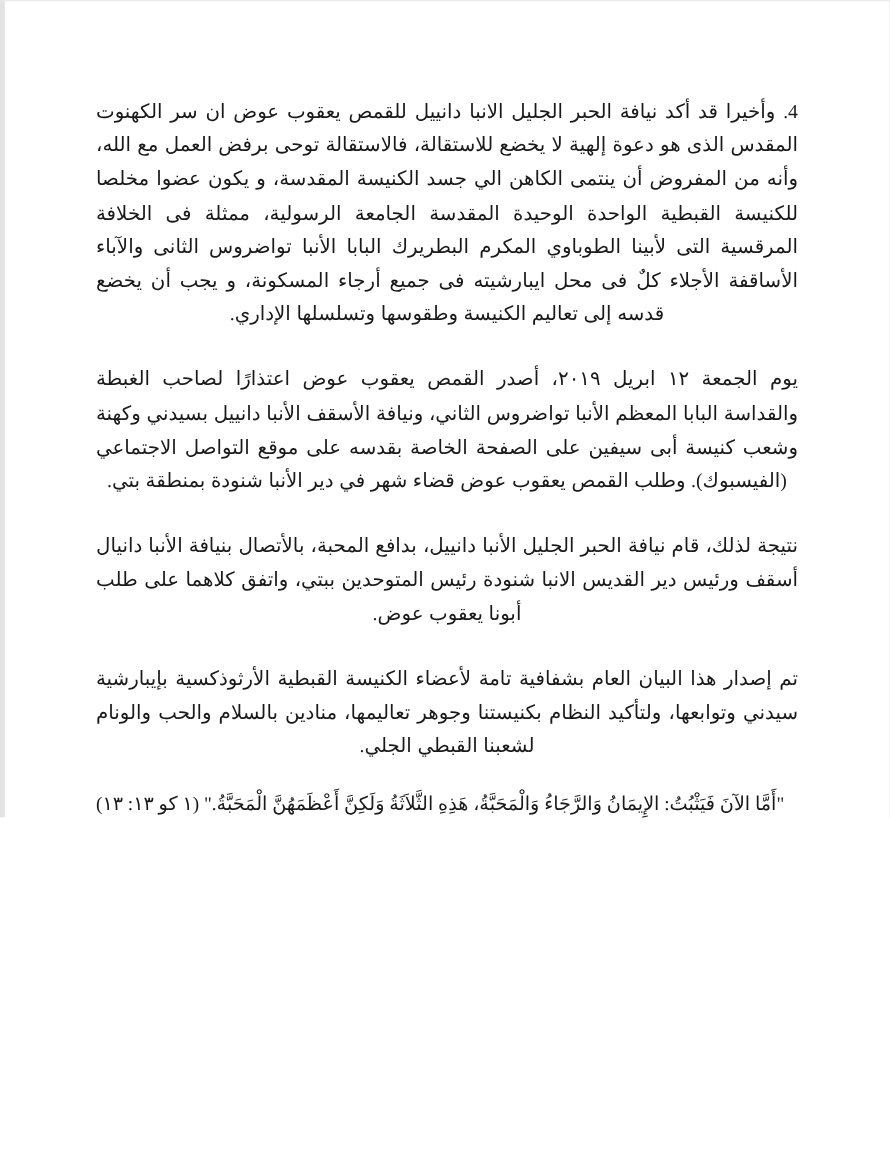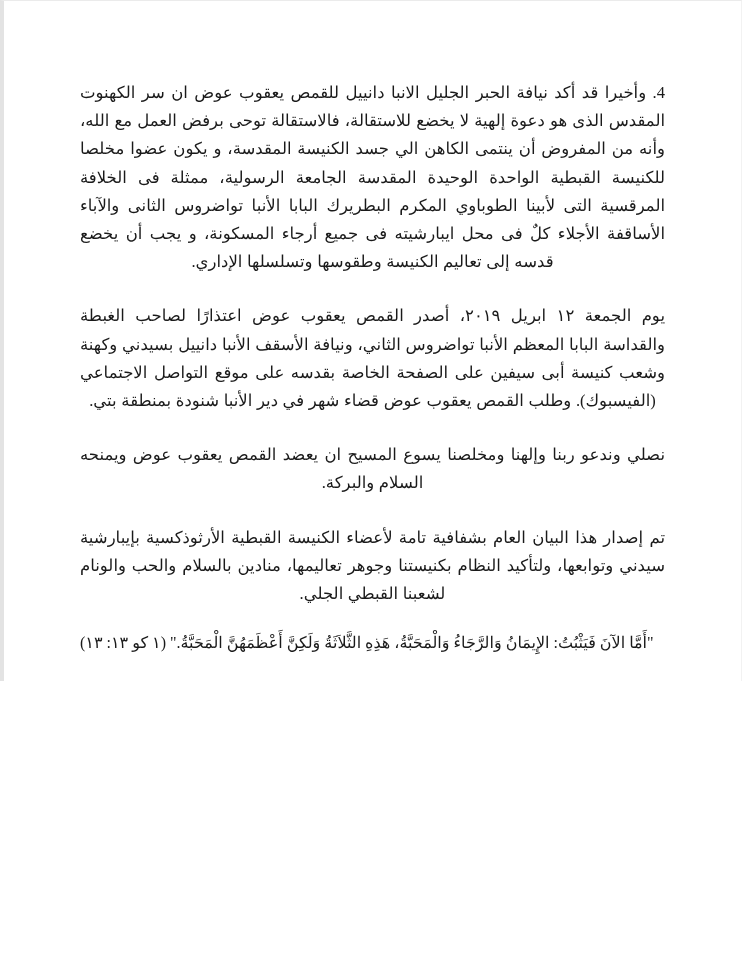--- a/index.html
+++ b/index.html
@@ -59,21 +59,21 @@
 </head>
 <body>
 
 <div class="page">
   <div class="page-body">
 
     <p class="para">4. وأخيرا قد أكد نيافة الحبر الجليل الانبا دانييل للقمص يعقوب عوض ان سر الكهنوت المقدس الذى هو دعوة إلهية لا يخضع للاستقالة، فالاستقالة توحى برفض العمل مع الله، وأنه من المفروض أن ينتمى الكاهن الي جسد الكنيسة المقدسة، و يكون عضوا مخلصا للكنيسة القبطية الواحدة الوحيدة المقدسة الجامعة الرسولية، ممثلة فى الخلافة المرقسية التى لأبينا الطوباوي المكرم البطريرك البابا الأنبا تواضروس الثانى والآباء الأساقفة الأجلاء كلٌ فى محل ايبارشيته فى جميع أرجاء المسكونة، و يجب أن يخضع قدسه إلى تعاليم الكنيسة وطقوسها وتسلسلها الإداري.</p>
 
     <p class="para">يوم الجمعة ١٢ ابريل ٢٠١٩، أصدر القمص يعقوب عوض اعتذارًا لصاحب الغبطة والقداسة البابا المعظم الأنبا تواضروس الثاني، ونيافة الأسقف الأنبا دانييل بسيدني وكهنة وشعب كنيسة أبى سيفين على الصفحة الخاصة بقدسه على موقع التواصل الاجتماعي (الفيسبوك). وطلب القمص يعقوب عوض قضاء شهر في دير الأنبا شنودة بمنطقة بتي.</p>
 
+    <p class="para">نتيجة لذلك، قام نيافة الحبر الجليل الأنبا دانييل، بدافع المحبة، بالأتصال بنيافة الأنبا دانيال أسقف ورئيس دير القديس الانبا شنودة رئيس المتوحدين ببتي، واتفق كلاهما على طلب أبونا يعقوب عوض.</p>
 
-    <p class="para">نصلي وندعو ربنا وإلهنا ومخلصنا يسوع المسيح ان يعضد القمص يعقوب عوض ويمنحه السلام والبركة.</p>
 
     <p class="para para-gap-lg">تم إصدار هذا البيان العام بشفافية تامة لأعضاء الكنيسة القبطية الأرثوذكسية بإيبارشية سيدني وتوابعها، ولتأكيد النظام بكنيستنا وجوهر تعاليمها، منادين بالسلام والحب والونام لشعبنا القبطي الجلي.</p>
 
     <p class="para-quote">"أَمَّا الآنَ فَيَثْبُتُ: الإِيمَانُ وَالرَّجَاءُ وَالْمَحَبَّةُ، هَذِهِ الثَّلاَثَةُ وَلَكِنَّ أَعْظَمَهُنَّ الْمَحَبَّةُ." (١ كو ١٣: ١٣)</p>
 
   </div>
 </div>
 
 </body></html>

